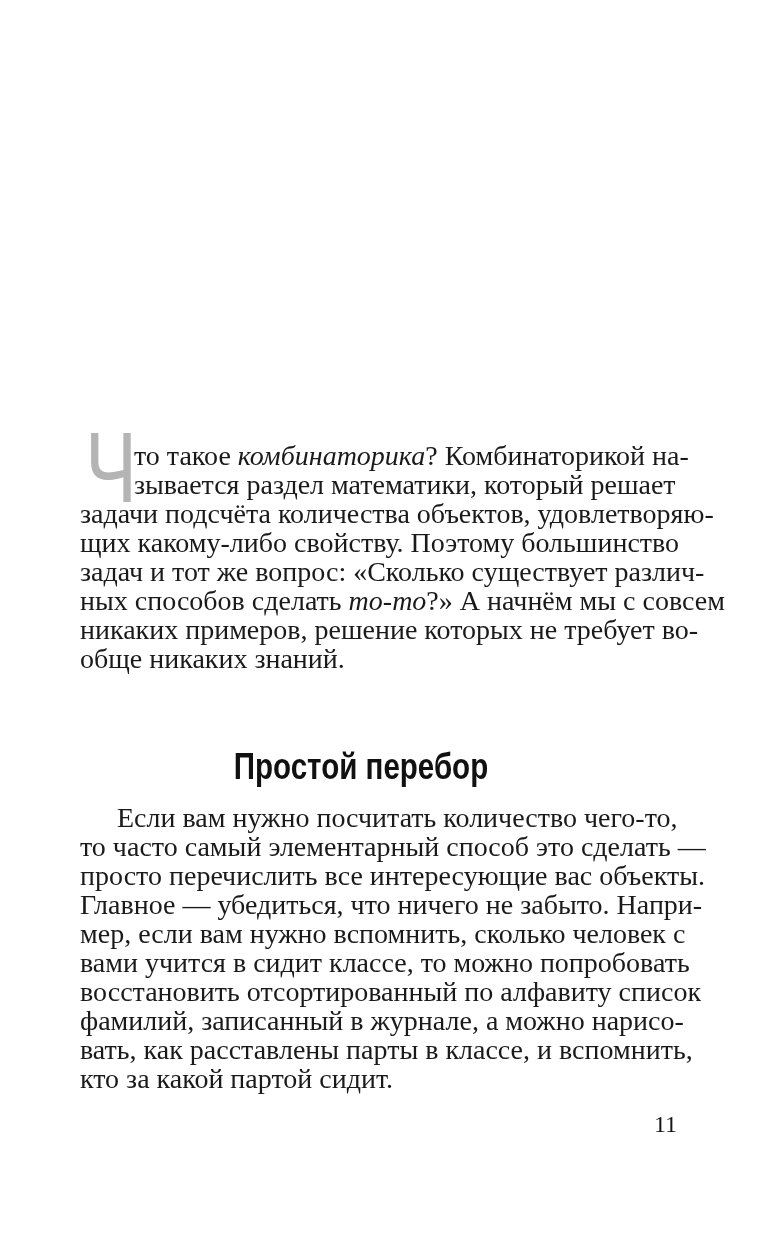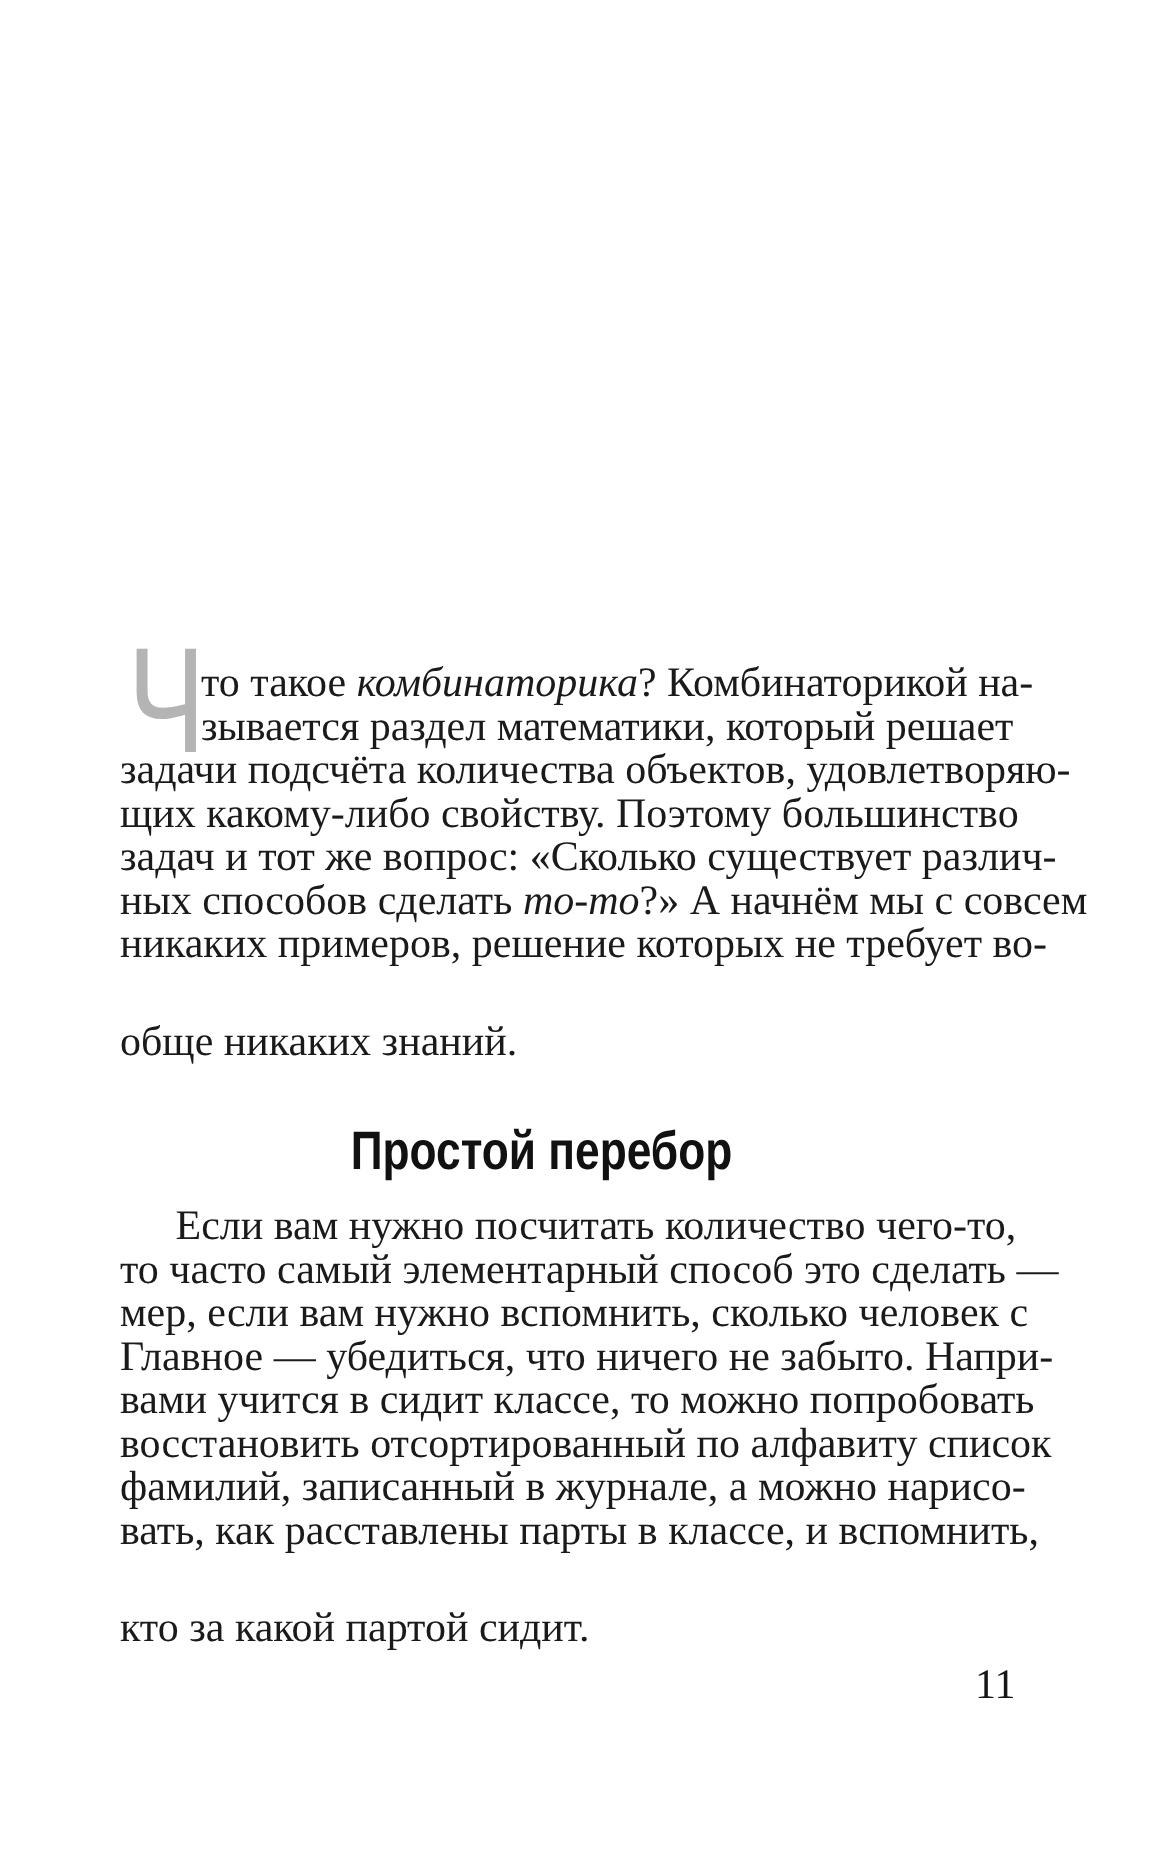--- a/index.html
+++ b/index.html
@@ -27,21 +27,20 @@
     font-size: 28px;
     line-height: 29px;
     height: 29px;
     white-space: nowrap;
     text-align: justify;
     text-align-last: justify;
     color: #1a1a1a;
   }
   .line.last {
     text-align-last: left;
-    margin-top: 36px;
   }
   .intro .lines .line:nth-child(1),
   .intro .lines .line:nth-child(2) {
     padding-left: 54px;
   }
   .body-par .lines .line:nth-child(1) {
     padding-left: 37px;
   }
   .dropcap {
     position: absolute;
@@ -68,21 +67,21 @@
     text-align: center;
     color: #111111;
     transform: scaleX(0.82);
     transform-origin: 50% 50%;
   }
   .page-number {
     position: absolute;
     right: 91px;
     top: 1112px;
     font-family: "Liberation Serif", serif;
-    font-size: 28px;
+    font-size: 24px;
     line-height: 24px;
     color: #161616;
   }
   i { font-style: italic; }
 </style>
 </head>
 <body>
 
 <div class="page">
 
@@ -99,22 +98,23 @@
         <div class="line last">обще никаких знаний.</div>
       </div>
   </section>
 
   <h2 class="section-heading">Простой перебор</h2>
 
   <section class="textcol body-par">
     <div class="lines">
         <div class="line">Если вам нужно посчитать количество чего-то,</div>
         <div class="line">то часто самый элементарный способ это сделать —</div>
+        <div class="line">просто перечислить все интересующие вас объекты.</div>
+        <div class="line">Главное — убедиться, что ничего не забыто. Напри-</div>
         <div class="line">мер, если вам нужно вспомнить, сколько человек с</div>
-        <div class="line">Главное — убедиться, что ничего не забыто. Напри-</div>
         <div class="line">вами учится в сидит классе, то можно попробовать</div>
         <div class="line">восстановить отсортированный по алфавиту список</div>
         <div class="line">фамилий, записанный в журнале, а можно нарисо-</div>
         <div class="line">вать, как расставлены парты в классе, и вспомнить,</div>
         <div class="line last">кто за какой партой сидит.</div>
       </div>
   </section>
 
   <div class="page-number">11</div>
 

